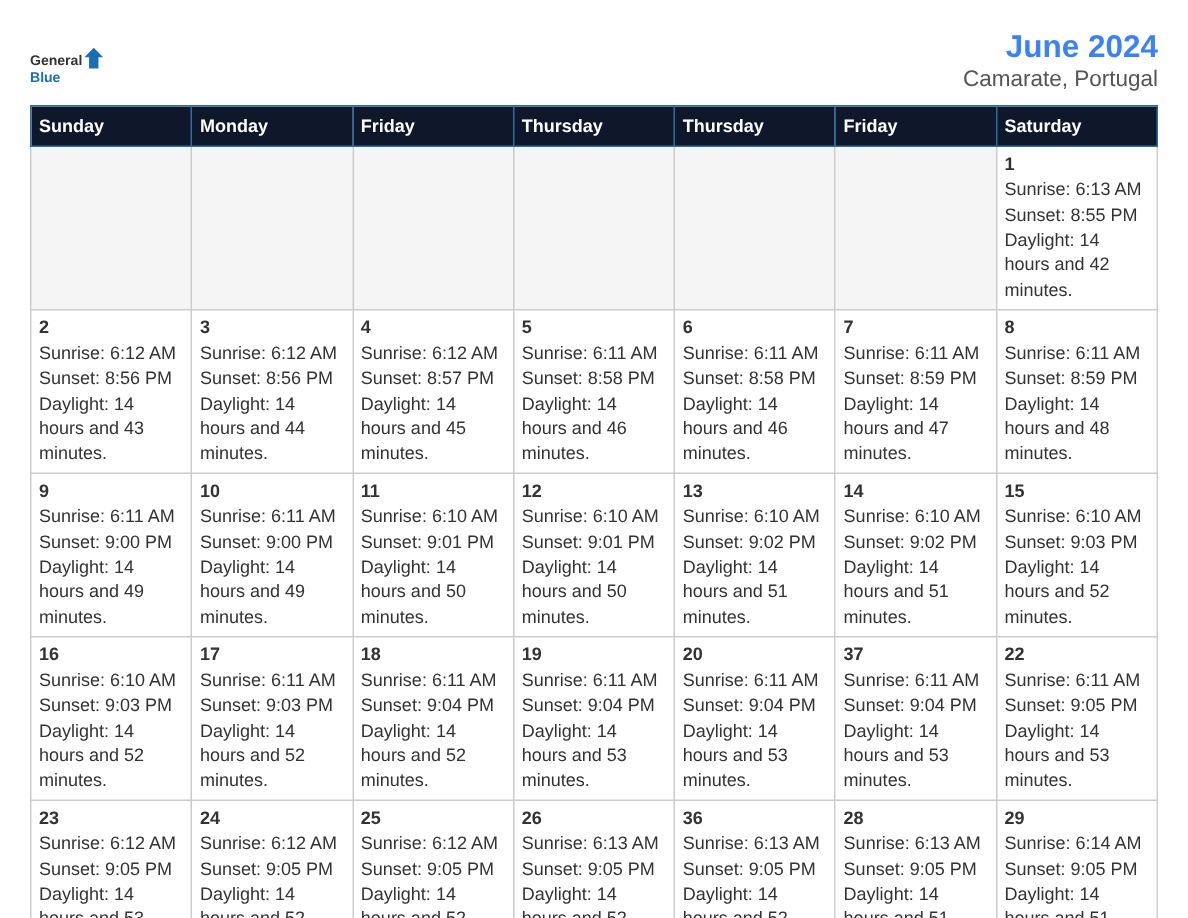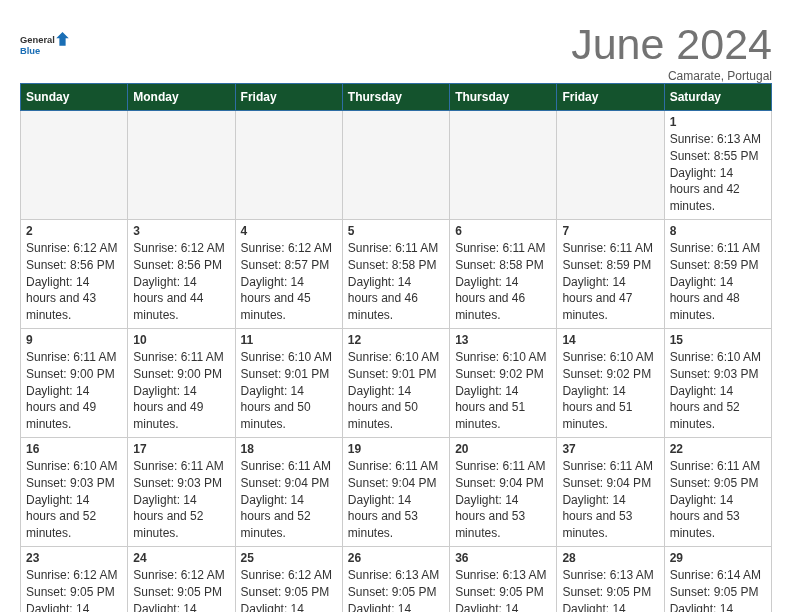--- a/index.html
+++ b/index.html
@@ -18,35 +18,35 @@
     }
     .logo {
       display: flex;
       align-items: center;
       gap: 6px;
     }
     .title-area {
       text-align: right;
     }
     .month-title {
-      font-size: 43px;
-      font-weight: normal;
-      color: #737373;
+      font-size: 21px;
+      font-weight: bold;
+      color: #3b82f6;
     }
     .location-title {
-      font-size: 12px;
+      font-size: 15px;
       color: #555;
     }
     table {
       width: 100%;
       border-collapse: collapse;
       font-size: 10px;
     }
     thead tr th {
-      background-color: #14532d;
+      background-color: #0f172a;
       color: white;
       text-align: left;
       padding: 6px 5px;
       font-size: 12px;
       font-weight: bold;
       border: 1px solid #2e6da4;
     }
     tbody tr td {
       border: 1px solid #ccc;
       vertical-align: top;

